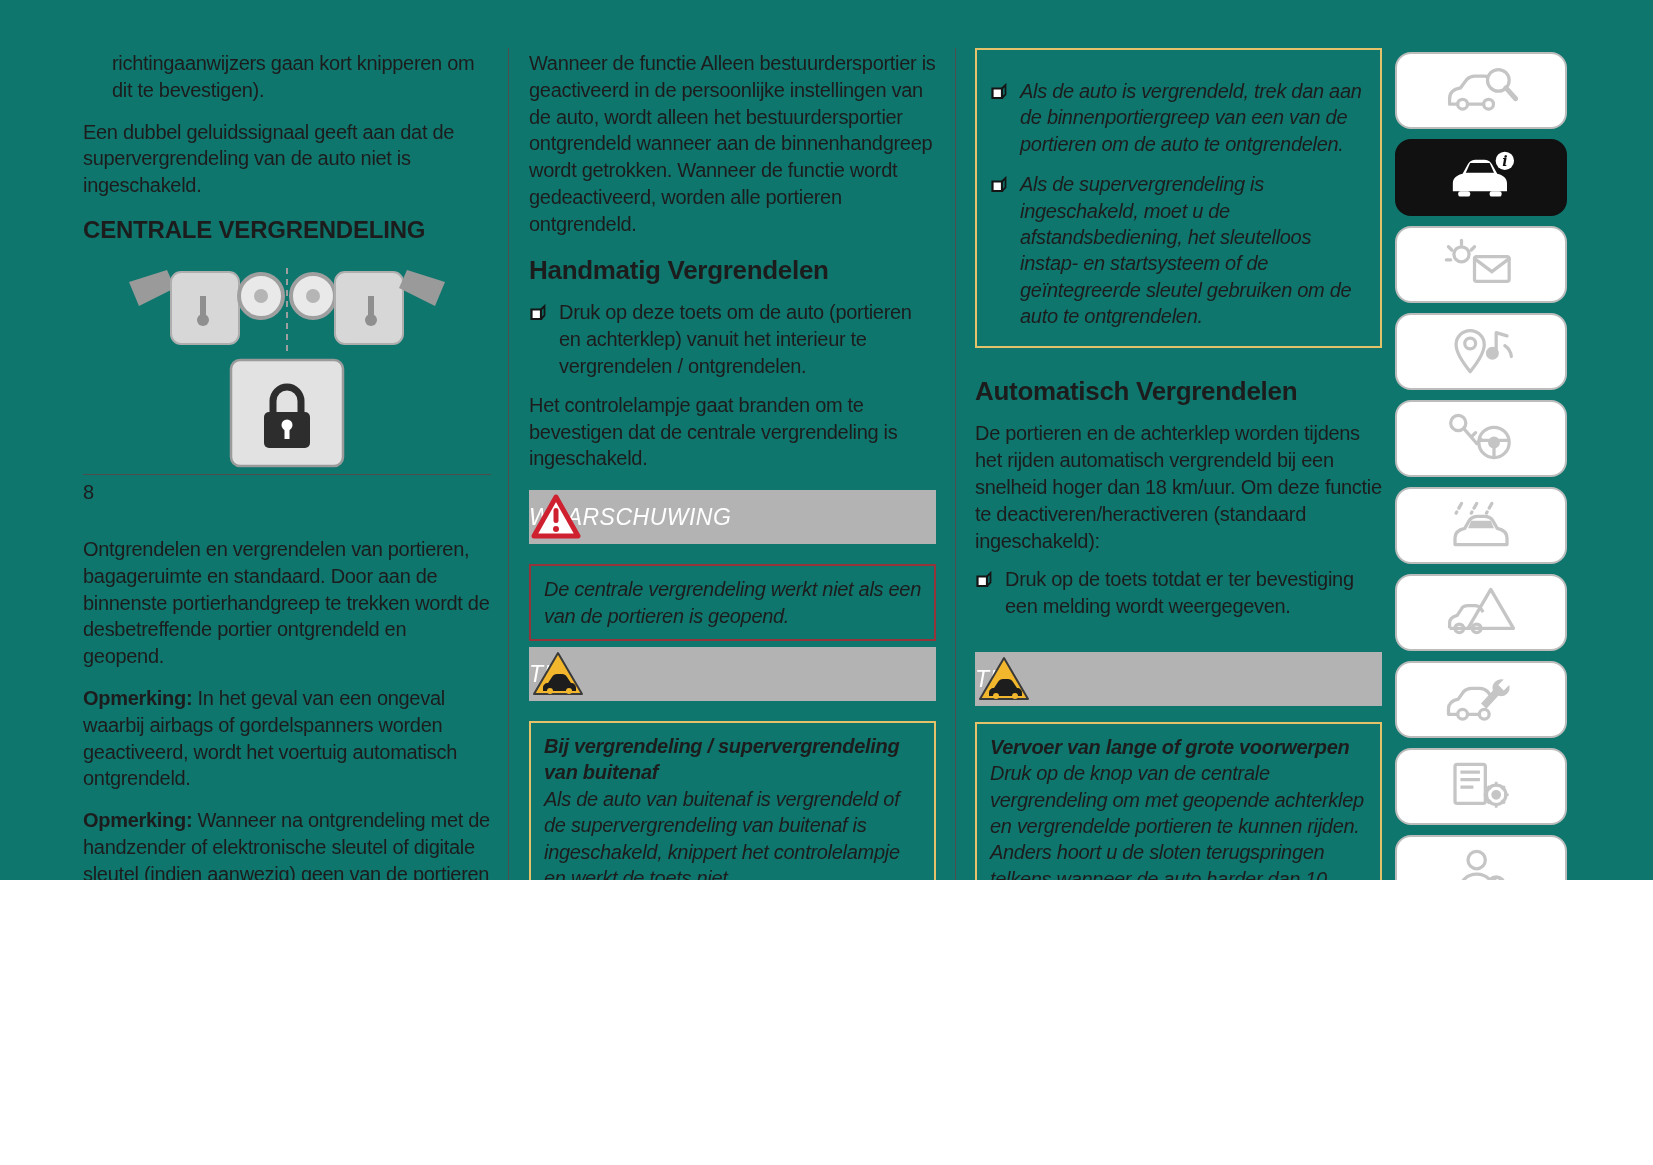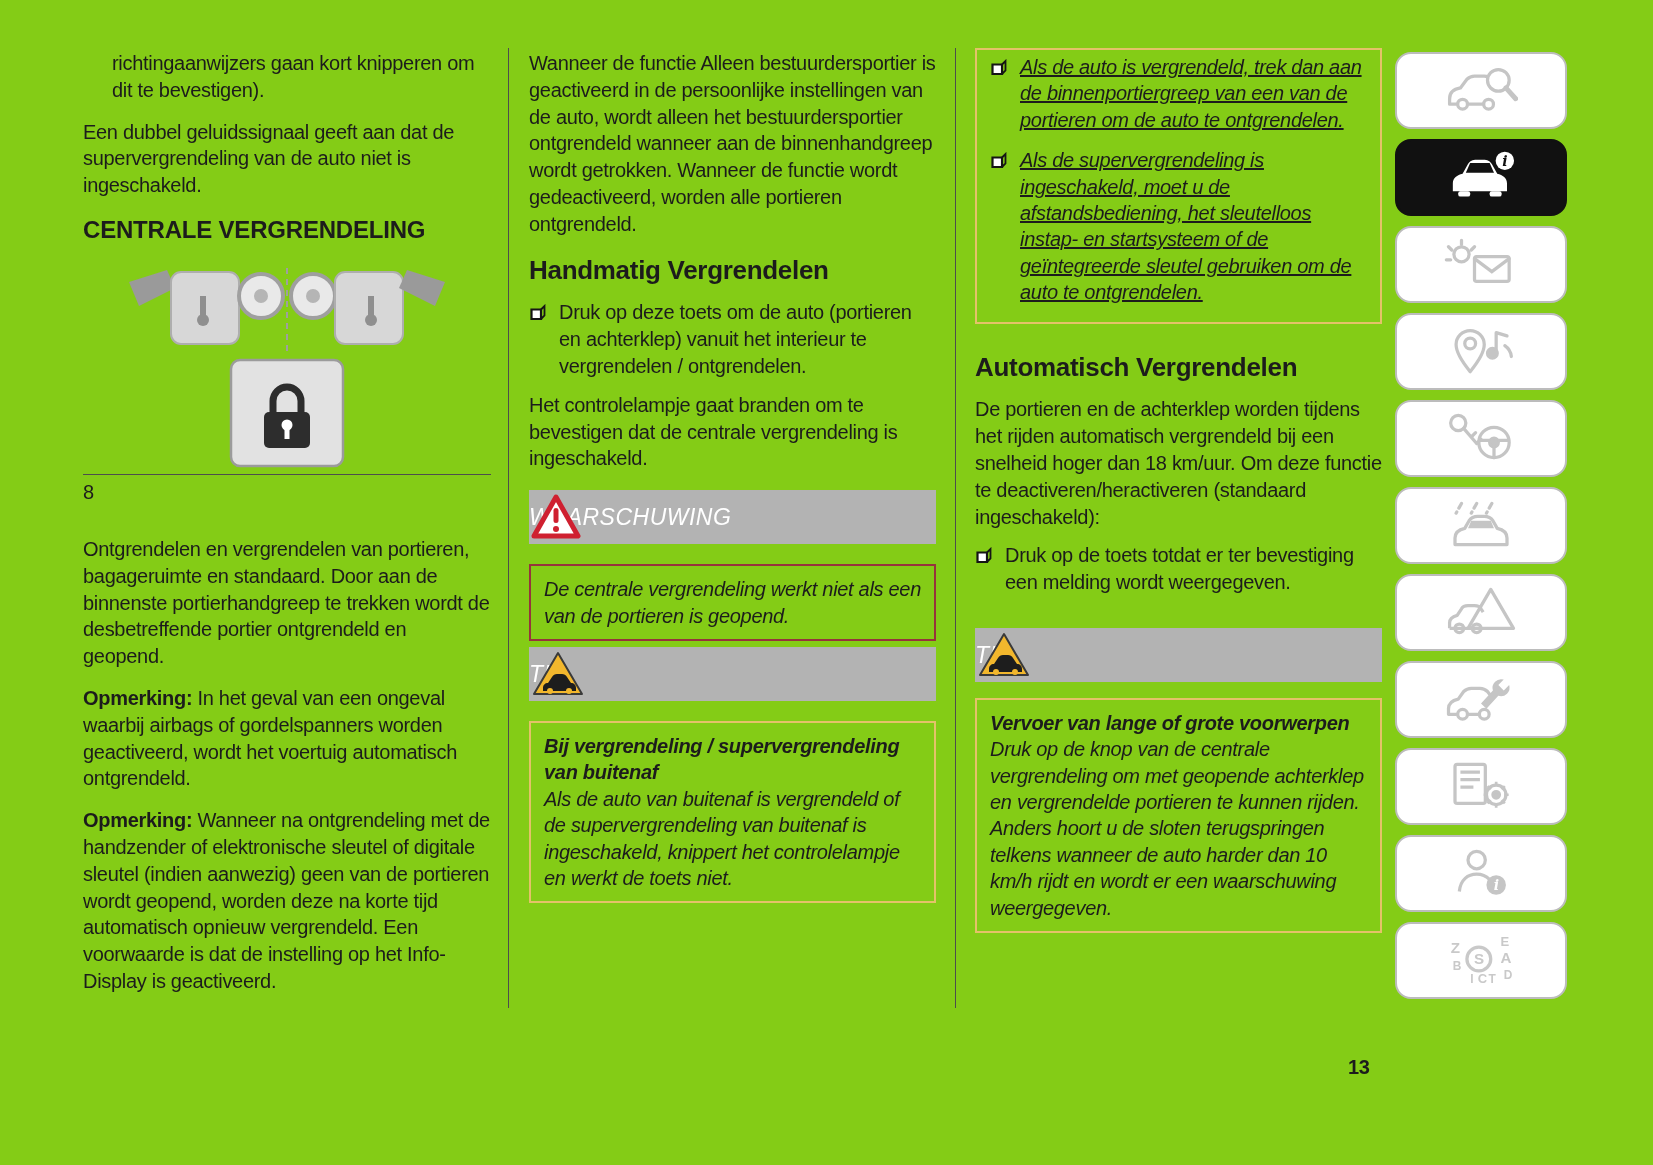--- a/index.html
+++ b/index.html
@@ -1,16 +1,16 @@
 <!DOCTYPE html>
 <html><head>
 <meta charset="utf-8">
 <style>
   html,body{margin:0;padding:0;background:#ffffff;}
-  .page{position:relative;width:1653px;height:1165px;background:#84cc16;
+  .page{position:relative;width:1653px;height:880px;background:#0f766e;
         font-family:"Liberation Sans",sans-serif;color:#1c1c1c;overflow:hidden;
         letter-spacing:-0.3px;}
   .col{position:absolute;top:50px;font-size:20px;line-height:1.34;}
   #col1{left:83px;width:408px;}
   #col2{left:529px;width:407px;}
   #col3{left:975px;width:407px;top:48px;}
   .vr{position:absolute;top:48px;height:960px;width:1px;background:#4d4d4d;}
   #vr1{left:508px;} #vr2{left:955px;}
   p{margin:0 0 15px 0;}
   .indent{padding-left:29px;}
@@ -23,21 +23,21 @@
   .bullet{position:relative;padding-left:30px;margin:0 0 12px 0;}
   .bullet-icon{position:absolute;left:0;top:3px;}
   .banner{position:relative;height:54px;background:#b3b3b3;margin:6px 0 20px 0;
           display:flex;align-items:center;justify-content:flex-start;}
   .banner-label{color:#ffffff;font-style:italic;font-size:23px;letter-spacing:0.5px;}
   .banner-icon{position:absolute;left:2px;top:50%;transform:translateY(-50%);line-height:0;}
   .box{border:2px solid #e4c269;padding:10px 13px;font-style:italic;font-size:20px;
        line-height:1.32;margin:0 0 16px 0;}
   .box.warn{border-color:#96343c;}
   .box .box-title{font-weight:bold;}
-  .topbox{padding:4px 13px 2px 13px;margin-bottom:26px;text-decoration:underline;}
+  .topbox{padding:28px 13px 2px 13px;margin-bottom:26px;}
   .topbox .bullet{margin-bottom:14px;}
   .sidebar{position:absolute;left:1395px;top:52px;width:172px;display:flex;
            flex-direction:column;gap:10px;}
   .tab{width:172px;height:77px;box-sizing:border-box;border:2.5px solid #bcbcbc;
        border-radius:16px;background:#fff;display:flex;align-items:center;
        justify-content:center;cursor:pointer;}
   .tab.active{background:#111111;border-color:#111111;}
   .page-num{position:absolute;left:1348px;top:1056px;font-size:20px;font-weight:bold;}
   svg{line-height:0;}
 </style>

